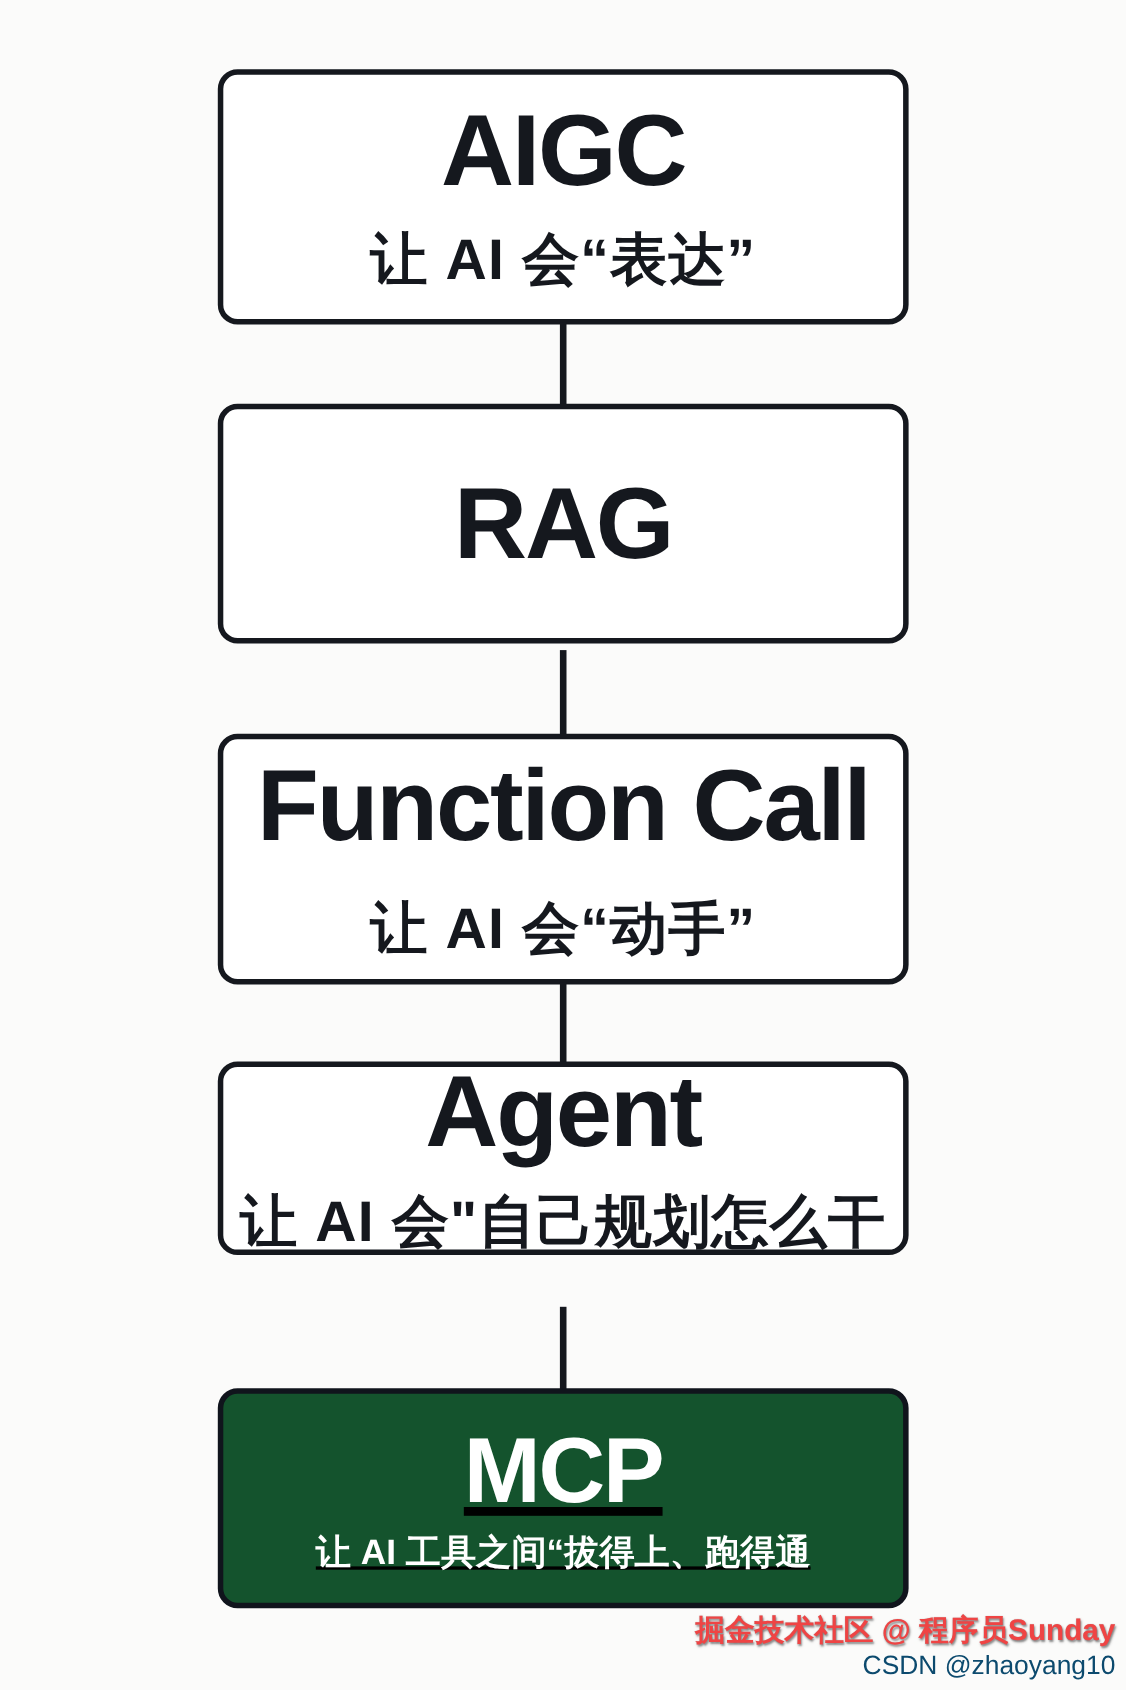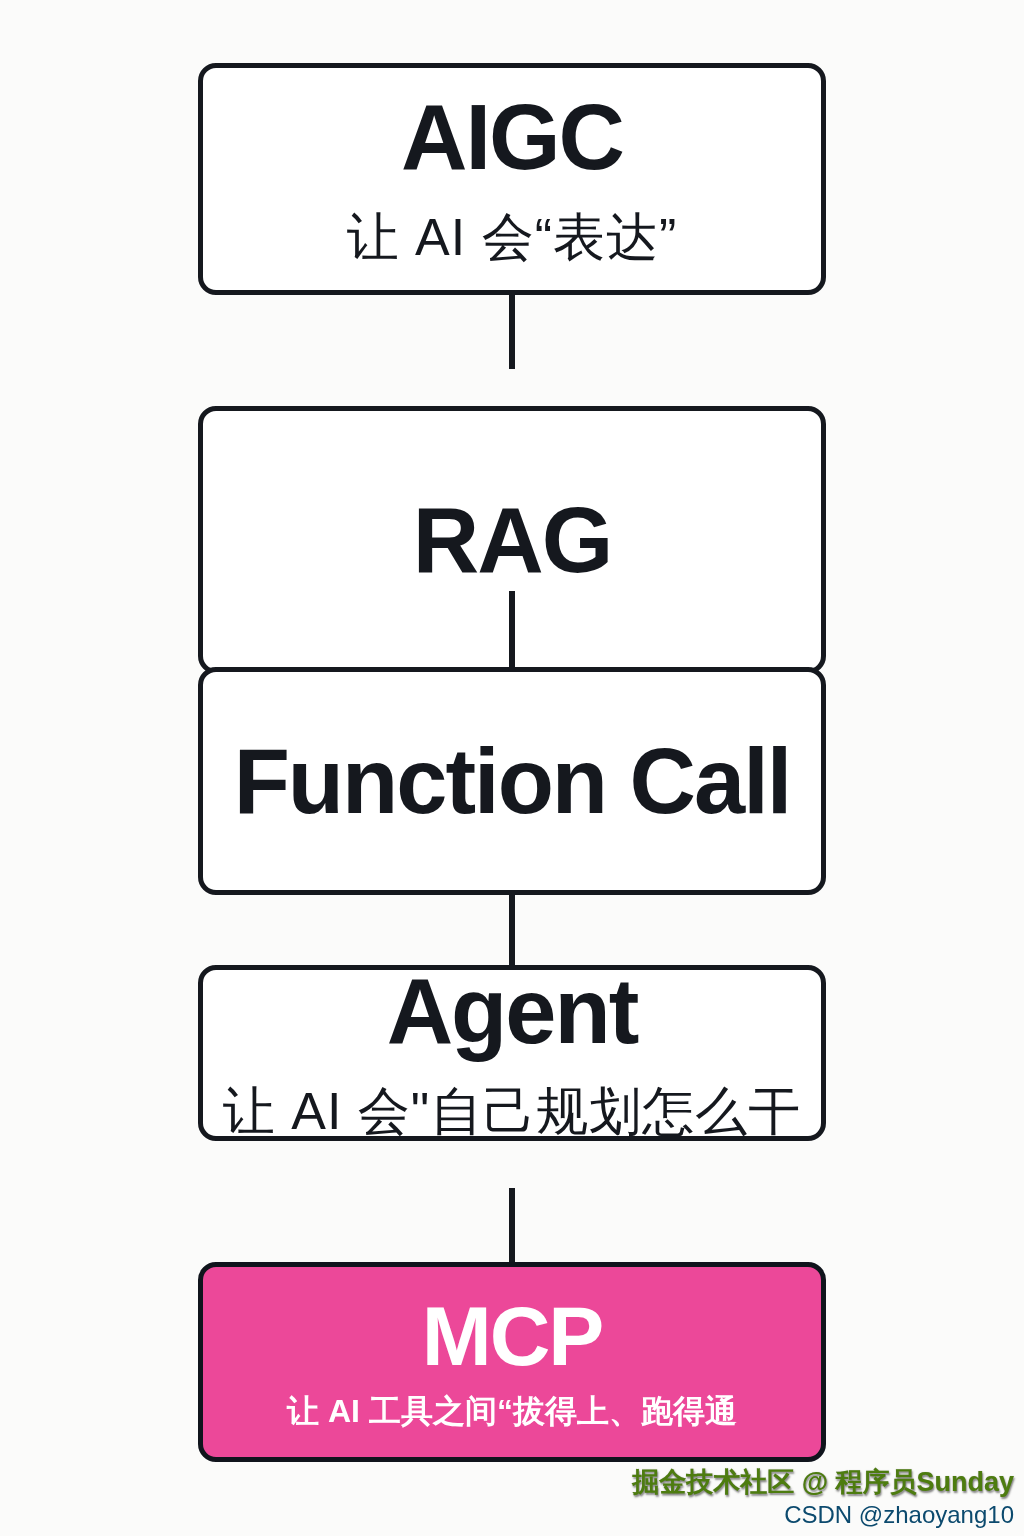--- a/index.html
+++ b/index.html
@@ -32,67 +32,68 @@
   .node-title {
     font-size: 92px;
     font-weight: 700;
     line-height: 1;
     color: #15181e;
     letter-spacing: -2px;
     white-space: nowrap;
   }
   .node-subtitle {
     font-size: 52px;
-    font-weight: 400;
+    font-weight: 700;
     line-height: 1.1;
     color: #15181e;
     letter-spacing: 1px;
     white-space: nowrap;
   }
   .node--highlight {
-    background: #ec4899;
+    background: #14532d;
     border-color: #10141c;
     gap: 16px;
+    text-decoration: underline;
   }
   .node--highlight .node-title {
     color: #ffffff;
     font-size: 84px;
   }
   .node--highlight .node-subtitle {
     color: #ffffff;
     font-size: 32px;
     font-weight: 700;
     letter-spacing: 0;
   }
   .connector {
     position: absolute;
     left: 509px;
     width: 6px;
     background: #15181e;
   }
   #node-aigc     { top: 63px;   height: 232px; }
   #conn-1        { top: 293px;  height: 76px;  }
-  #node-rag      { top: 367px;  height: 268px; margin-top: 39px; }
+  #node-rag      { top: 367px;  height: 218px; }
   #conn-2        { top: 591px;  height: 78px;  }
   #node-function { top: 667px;  height: 228px; gap: 38px; }
   #conn-3        { top: 893px;  height: 74px;  }
   #node-agent    { top: 965px;  height: 176px; }
   #conn-4        { top: 1188px; height: 76px;  }
   #node-mcp      { top: 1262px; height: 200px; }
   .watermark {
     position: absolute;
     right: 10px;
     top: 1466px;
     text-align: right;
     line-height: 1.25;
   }
   .watermark-line1 {
     font-size: 27px;
     font-weight: 700;
-    color: #4d7c0f;
+    color: #ef4444;
     text-shadow: 1px 2px 2px rgba(110,110,110,0.85), 0 0 1px rgba(140,140,140,0.6);
     white-space: nowrap;
   }
   .watermark-line2 {
     font-size: 24px;
     font-weight: 400;
     color: #0c4a6e;
     white-space: nowrap;
   }
 </style>
@@ -109,20 +110,21 @@
   <div class="connector" id="conn-1"></div>
 
   <div class="node" id="node-rag">
     <div class="node-title">RAG</div>
   </div>
 
   <div class="connector" id="conn-2"></div>
 
   <div class="node" id="node-function">
     <div class="node-title">Function Call</div>
+    <div class="node-subtitle">让 AI 会“动手”</div>
   </div>
 
   <div class="connector" id="conn-3"></div>
 
   <div class="node" id="node-agent">
     <div class="node-title">Agent</div>
     <div class="node-subtitle">让 AI 会"自己规划怎么干</div>
   </div>
 
   <div class="connector" id="conn-4"></div>

